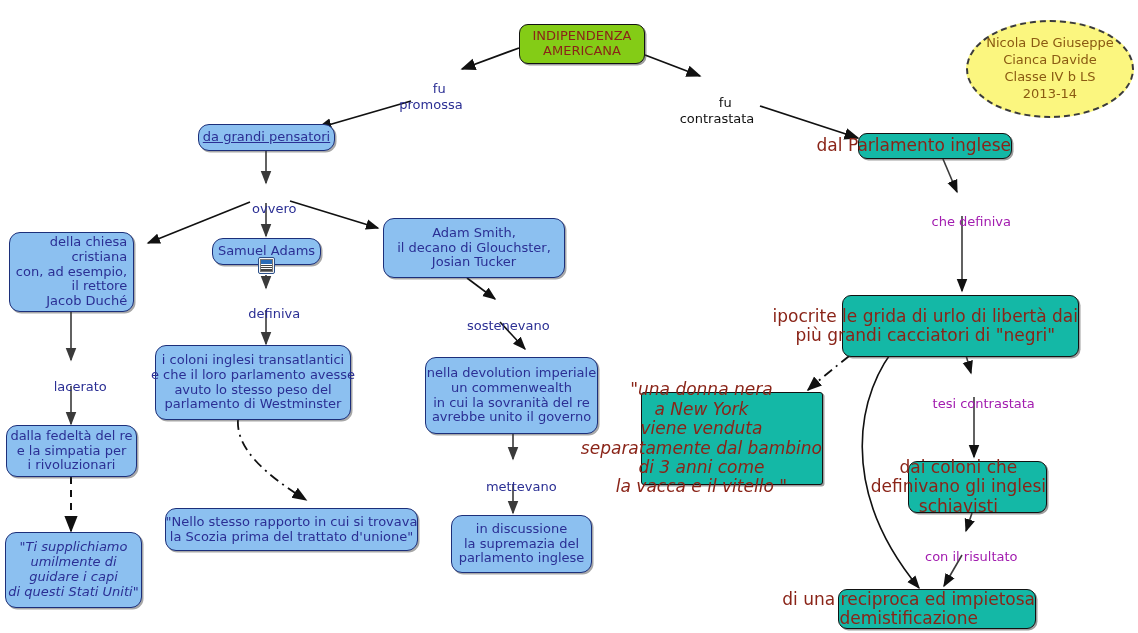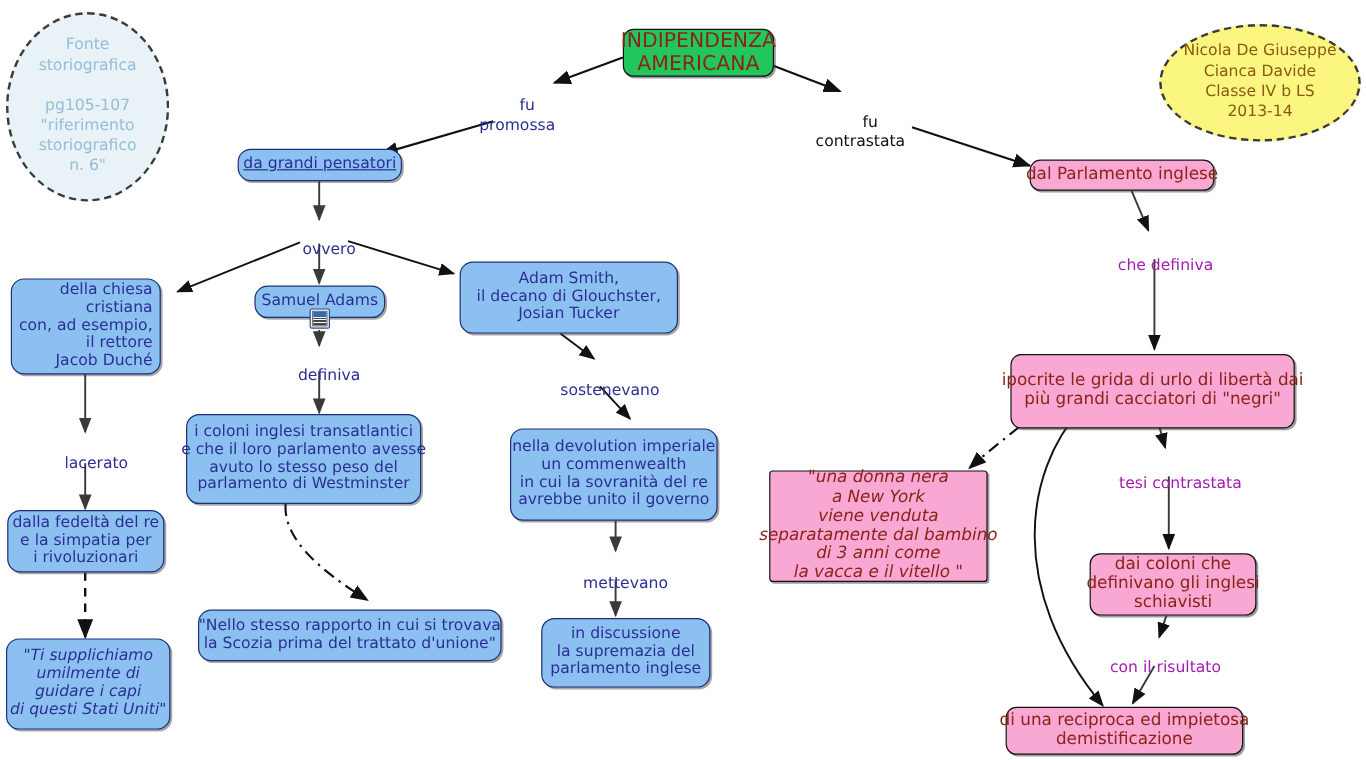--- a/index.html
+++ b/index.html
@@ -40,36 +40,37 @@
   }
   .node.blue {
     background: #8cc0f0;
     border: 1.6px solid #1c2f7a;
     border-radius: 11px;
     color: #2b2f94;
     font-size: 13px;
     box-shadow: 1.5px 1.5px 0 rgba(60,60,60,0.45);
   }
   .node.orange {
-    background: #f9a8d4;
-    border: 1.8px solid #121212;
-    border-radius: 9px;
-    color: #8a2418;
-    font-size: 14px;
-    box-shadow: 1.5px 1.5px 0 rgba(60,60,60,0.5);
-  }
-  .node.orange.sharp {
-    border-radius: 3px;
-  }
-  .node.root {
-    background: #22c55e;
+    background: #14b8a6;
     border: 1.8px solid #121212;
     border-radius: 9px;
     color: #8a2418;
     font-size: 17px;
+    box-shadow: 1.5px 1.5px 0 rgba(60,60,60,0.5);
+    justify-content: flex-end;
+  }
+  .node.orange.sharp {
+    border-radius: 3px;
+  }
+  .node.root {
+    background: #84cc16;
+    border: 1.8px solid #121212;
+    border-radius: 9px;
+    color: #8a2418;
+    font-size: 13px;
     box-shadow: 1.5px 1.5px 0 rgba(60,60,60,0.5);
   }
   .node.italic { font-style: italic; }
 
   
   .ellipse {
     position: absolute;
     box-sizing: border-box;
     display: flex;
     align-items: center;
@@ -184,29 +185,20 @@
 
     <line x1="962" y1="341" x2="971" y2="373" stroke="#3a3a3a" stroke-width="1.6" marker-end="url(#arrow)"></line>
     <line x1="974" y1="397" x2="974" y2="457" stroke="#3a3a3a" stroke-width="1.6" marker-end="url(#arrow)"></line>
 
     <path d="M900,342 C855,392 838,490 919,588" fill="none" stroke="#111" stroke-width="1.6" marker-end="url(#arrow)"></path>
 
     <line x1="972" y1="513" x2="966" y2="531" stroke="#3a3a3a" stroke-width="1.6" marker-end="url(#arrow)"></line>
     <line x1="962" y1="555" x2="944" y2="586" stroke="#3a3a3a" stroke-width="1.6" marker-end="url(#arrow)"></line>
   </svg>
 
-  <div class="ellipse source" style="left:5px; top:10px; width:136px; height:158px;">
-    <span>Fonte
-storiografica
-
-pg105-107
-"riferimento
-storiografico
-n. 6"</span>
-  </div>
 
   <div class="ellipse authors" style="left:966px; top:20px; width:168px; height:98px;">
     <span>Nicola De Giuseppe
 Cianca Davide
 Classe IV b LS
 2013-14</span>
   </div>
 
   <div class="node root" style="left:519px; top:24px; width:126px; height:40px;">
     <span>INDIPENDENZA

